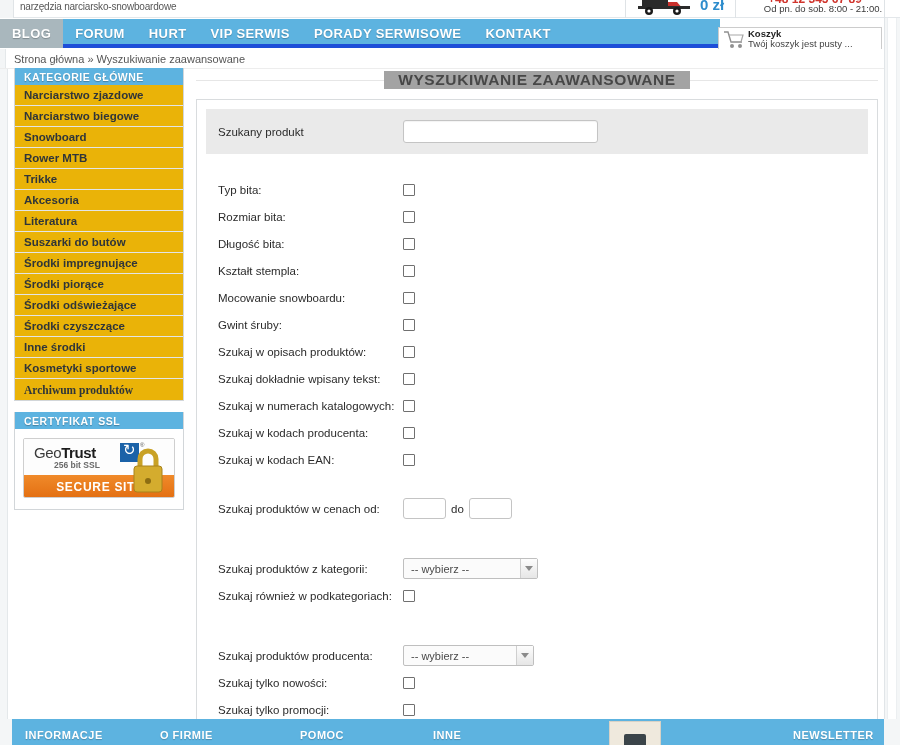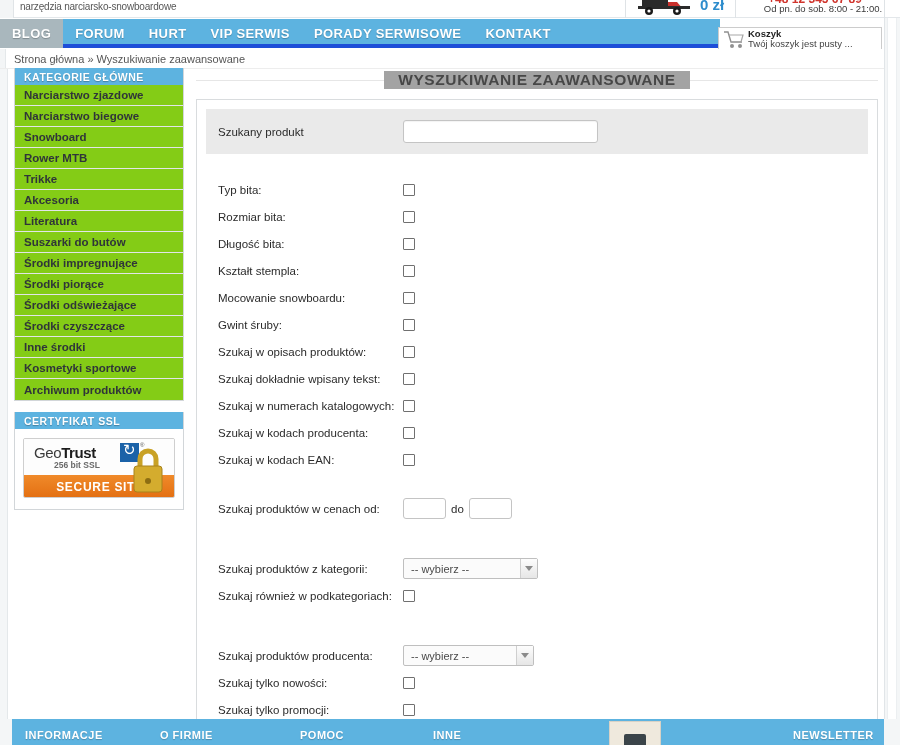--- a/index.html
+++ b/index.html
@@ -110,25 +110,25 @@
     font-size:10.5px; font-weight:bold; color:#ffffff;
     letter-spacing:0.5px;
     text-shadow: 0 1px 1px rgba(0,0,0,0.28);
   }
   .cat-item {
     height:21px;
     display:flex; align-items:center;
     padding-left:9px;
     font-size:11.5px; font-weight:bold; color:#2f3539;
     border-bottom:1px solid #e2e5e8;
-    background:#84cc16;
+    background:#eab308;
     cursor:pointer;
     white-space:nowrap;
   }
-  .cat-item:last-child { border-bottom:none; }
+  .cat-item:last-child { border-bottom:none;font-family:Liberation Serif, serif; }
 
   .sslpanel { margin-top:11px; }
   .ssl-body { padding:9px 8px 11px 8px; display:flex; justify-content:center;text-align:right; }
   .ssl-badge {
     position:relative;
     width:152px; height:60px;
     background:#ffffff;
     border:1px solid #cfcfcf;
     border-radius:2px;
     overflow:hidden;

